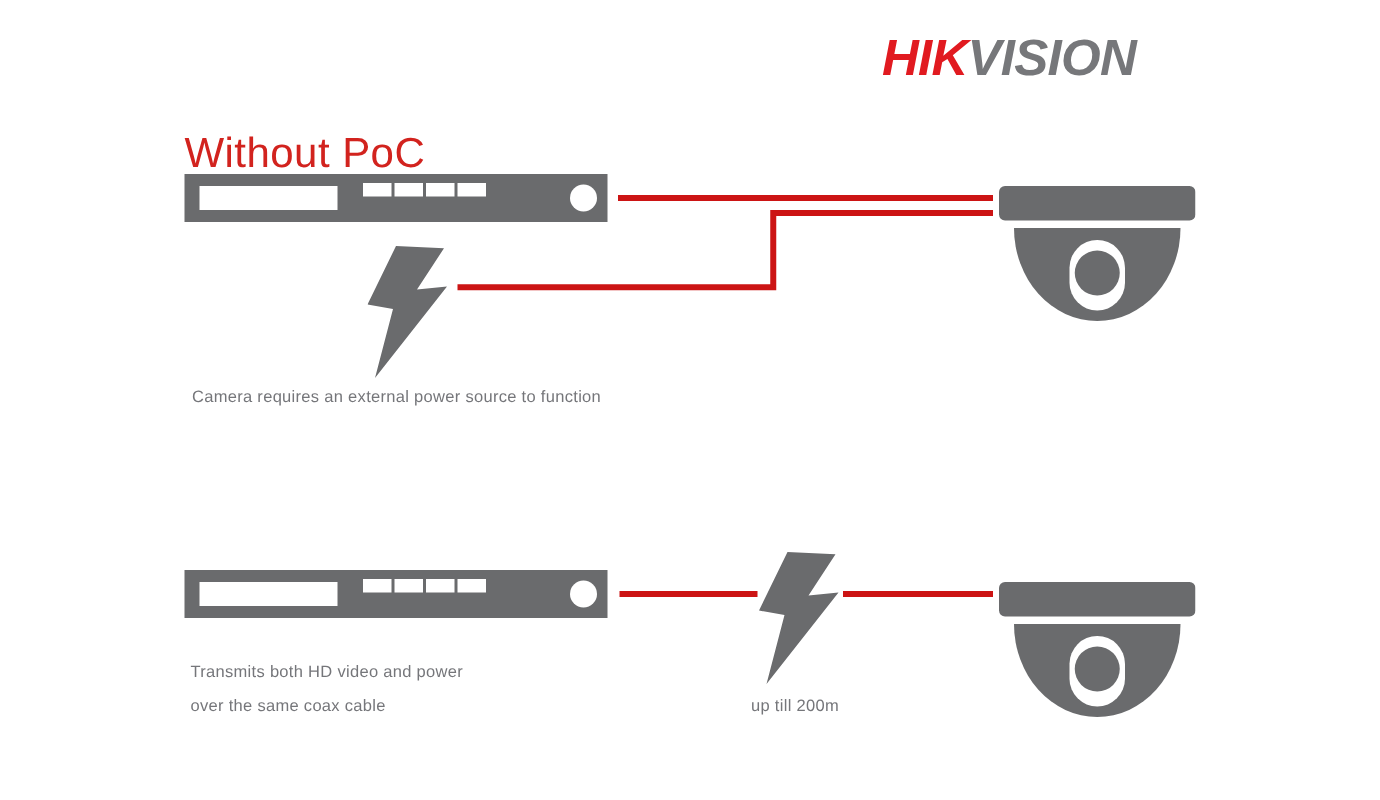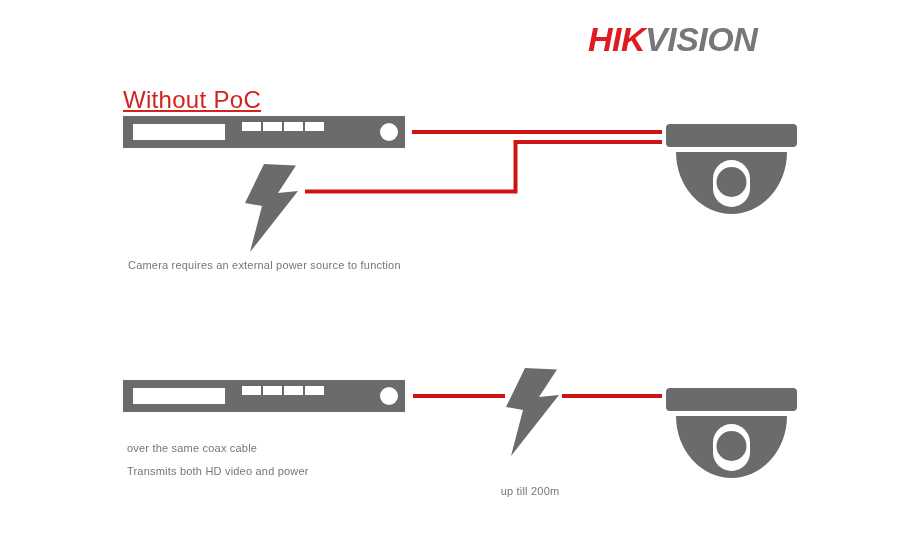--- a/index.html
+++ b/index.html
@@ -16,21 +16,21 @@
   body{background:var(--background);font-family:"Liberation Sans", sans-serif;}
   #canvas{position:relative;width:920px;height:533px;background:var(--background);overflow:hidden;}
 
   
   .logo{position:absolute;left:588px;top:20px;font-style:italic;font-weight:bold;
         font-size:34px;letter-spacing:-0.5px;white-space:nowrap;}
   .logo .hik{color:var(--logo-red);}
   .logo .vision{color:var(--logo-gray);}
 
   
-  .heading{position:absolute;font-size:24px;color:var(--heading-red);letter-spacing:0.3px;text-decoration:underline;}
+  .heading{position:absolute;font-size:28px;color:var(--heading-red);letter-spacing:0.3px;}
   #heading-without{left:123px;top:86px;}
   #heading-with{left:126px;top:345px;}
 
   
   .dvr{position:absolute;width:282px;height:32px;background:var(--device-gray);}
   #dvr-top{left:123px;top:116px;}
   #dvr-bottom{left:123px;top:380px;}
   .dvr .display{position:absolute;left:10px;top:8px;width:92px;height:16px;background:var(--device-white);}
   .dvr .btn{position:absolute;top:6px;width:19px;height:9px;background:var(--device-white);}
   .dvr .b1{left:119px;} .dvr .b2{left:140px;} .dvr .b3{left:161px;} .dvr .b4{left:182px;}
@@ -50,21 +50,21 @@
   .camera{position:absolute;width:131px;height:92px;}
   #camera-top{left:666px;top:124px;}
   #camera-bottom{left:666px;top:388px;}
   .cam-solid{fill:var(--device-gray);}
   .cam-white{fill:var(--device-white);}
 
   
   .caption{position:absolute;font-size:11px;color:var(--text-gray);letter-spacing:0.2px;}
   #caption-without{left:128px;top:259px;}
   #caption-with{left:127px;top:437px;line-height:22.5px;}
-  #distance-label{left:450px;top:465px;width:160px;text-align:center;margin-top:20px;}
+  #distance-label{left:450px;top:465px;width:160px;text-align:center;}
   .caption .line{display:block;}
 </style>
 </head>
 <body>
 
 <div id="canvas">
 
   <div class="logo"><span class="hik">HIK</span><span class="vision">VISION</span></div>
 
   <div class="heading" id="heading-without">Without PoC</div>
@@ -112,19 +112,19 @@
   <svg class="camera" id="camera-bottom" viewBox="0 0 131 92">
     <rect class="cam-solid" x="0" y="0" width="131" height="23" rx="4"></rect>
     <path class="cam-solid" d="M10 28 H121 A55.5 62 0 0 1 10 28 Z"></path>
     <rect class="cam-white" x="47" y="36" width="37" height="47" rx="18.5"></rect>
     <circle class="cam-solid" cx="65.5" cy="58" r="15"></circle>
   </svg>
 
   <div class="caption" id="caption-without">Camera requires an external power source to function</div>
 
   <div class="caption" id="caption-with">
+    <span class="line">Transmits both HD video and power</span>
     <span class="line">over the same coax cable</span>
-    <span class="line">Transmits both HD video and power</span>
   </div>
 
   <div class="caption" id="distance-label">up till 200m</div>
 
 </div>
 
 </body></html>

